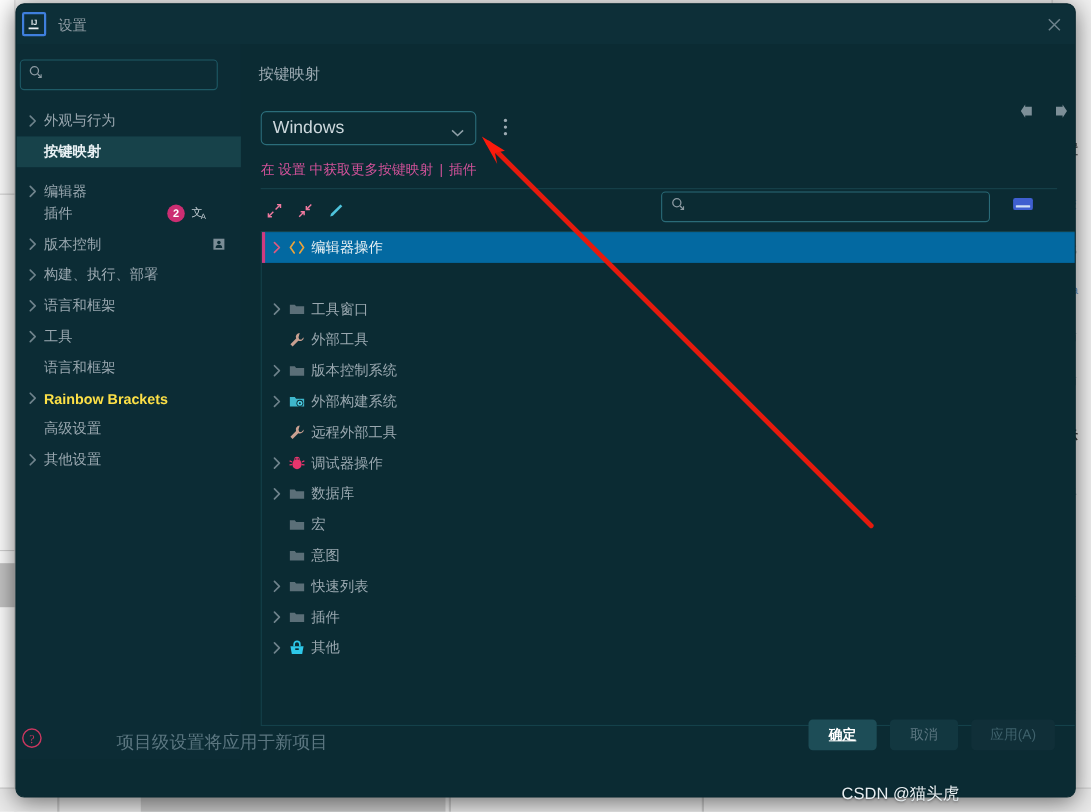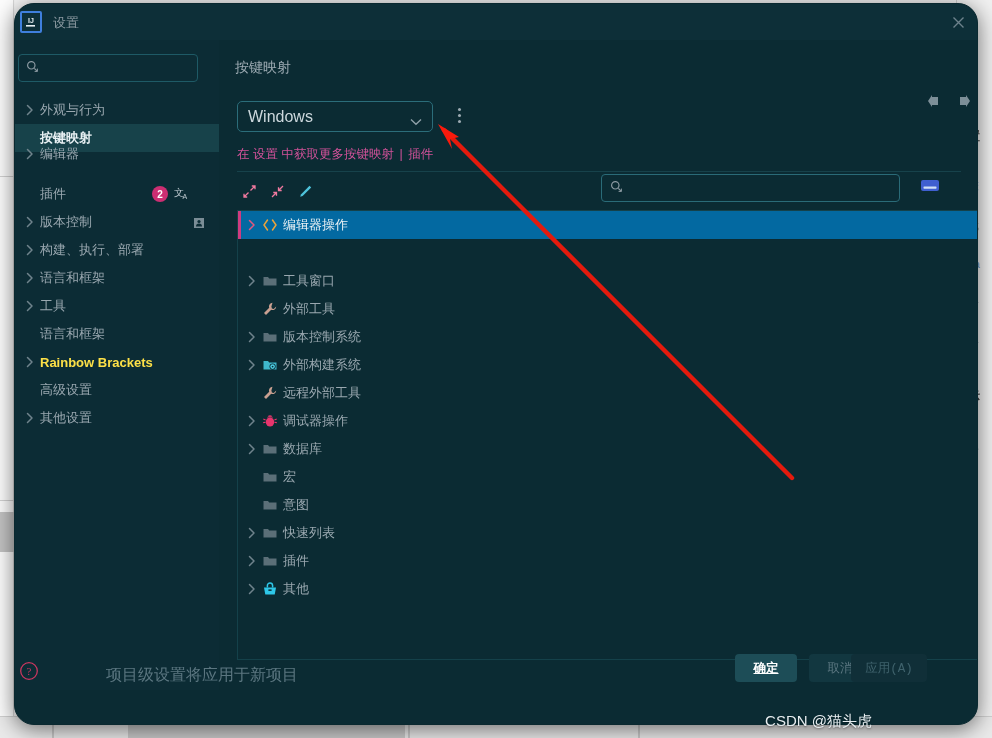--- a/index.html
+++ b/index.html
@@ -21,21 +21,21 @@
   .bgtxt.blue { color:#6a9fd0; }
   .bgtxt.dark { color:#3a3a3a; font-weight:bold; font-size:12px; }
   #bg-bottom { position:absolute; left:0; bottom:0; width:992px; height:22px; background:#eaeaea; border-top:1px solid #d0d0d0; }
   #bg-bottom .seg { position:absolute; top:0; height:22px; background:#c9c9c9; }
 
   
   #dialog {
     position: absolute; left: 14px; top: 3px;
     width: 964px; height: 722px;
     background: #0b2b33;
-    border-radius: 20px;
+    border-radius: 8px;
     border: 1px solid #0a2930;
     box-shadow: 0 4px 22px rgba(0,0,0,.55);
     overflow: hidden;
   }
 
   
   #titlebar { position:absolute; left:0; top:0; width:964px; height:36px; background:#0d2f38; }
   #ij-logo {
     position:absolute; left:5px; top:7px; width:22px; height:22px;
     border:2px solid #3f7fdd; background:#0d2f38; border-radius:2px;
@@ -133,21 +133,21 @@
   #bottombar { position:absolute; left:0; bottom:0; width:964px; height:36px; }
   #help-icon { position:absolute; left:4px; top:-27px; width:20px; height:20px; cursor:pointer; }
   #status-text { position:absolute; left:44px; top:-23px; font-size:16px; color:#5b7680;margin-left:47px; }
   .dlg-btn {
     position:absolute; top:-34px; height:28px; border-radius:4px;
     display:flex; align-items:center; justify-content:center;
     font-size:12.5px; cursor:pointer;
   }
   #btn-ok     { left:720px; width:62px; background:#1d4d57; color:#ffffff; font-weight:bold;text-decoration:underline; }
   #btn-cancel { left:794px; width:62px; background:#123740; color:#5d7882; }
-  #btn-apply  { left:836px; width:76px; background:#102f38; color:#3f626c;font-family:Liberation Mono, monospace; }
+  #btn-apply  { left:868px; width:76px; background:#102f38; color:#3f626c; }
 
   
   #annot { position:absolute; left:0; top:0; width:992px; height:738px; pointer-events:none; }
 
   
   #watermark {
     position:absolute; left:872px; top:712px;
     font-size:15px; color:#e7eef1; white-space:nowrap;
     text-shadow: 0 1px 2px rgba(0,0,0,.4);
     transform: translateX(-100%);
@@ -218,21 +218,21 @@
             <svg width="10" height="12" viewBox="0 0 10 12">
               <path d="M2.5 1.5 L7 6 L2.5 10.5" stroke="#6f838c" stroke-width="1.5" fill="none" stroke-linecap="round" stroke-linejoin="round"></path>
             </svg>
           </span>
           <span class="s-label">外观与行为</span>
         </div>
         <div class="s-item sel" style="top: 84px;">
           <span class="s-chev" style="margin-left: 5px;"></span>
           <span class="s-label">按键映射</span>
         </div>
-        <div class="s-item" style="top: 100px;">
+        <div class="s-item" style="top: 120px;">
           <span class="s-chev" style="margin-left: 5px;">
             <svg width="10" height="12" viewBox="0 0 10 12">
               <path d="M2.5 1.5 L7 6 L2.5 10.5" stroke="#6f838c" stroke-width="1.5" fill="none" stroke-linecap="round" stroke-linejoin="round"></path>
             </svg>
           </span>
           <span class="s-label">编辑器</span>
         </div>
         <div class="s-item" style="top: 140px;">
           <span class="s-chev" style="margin-left: 5px;"></span>
           <span class="s-label">插件</span>

